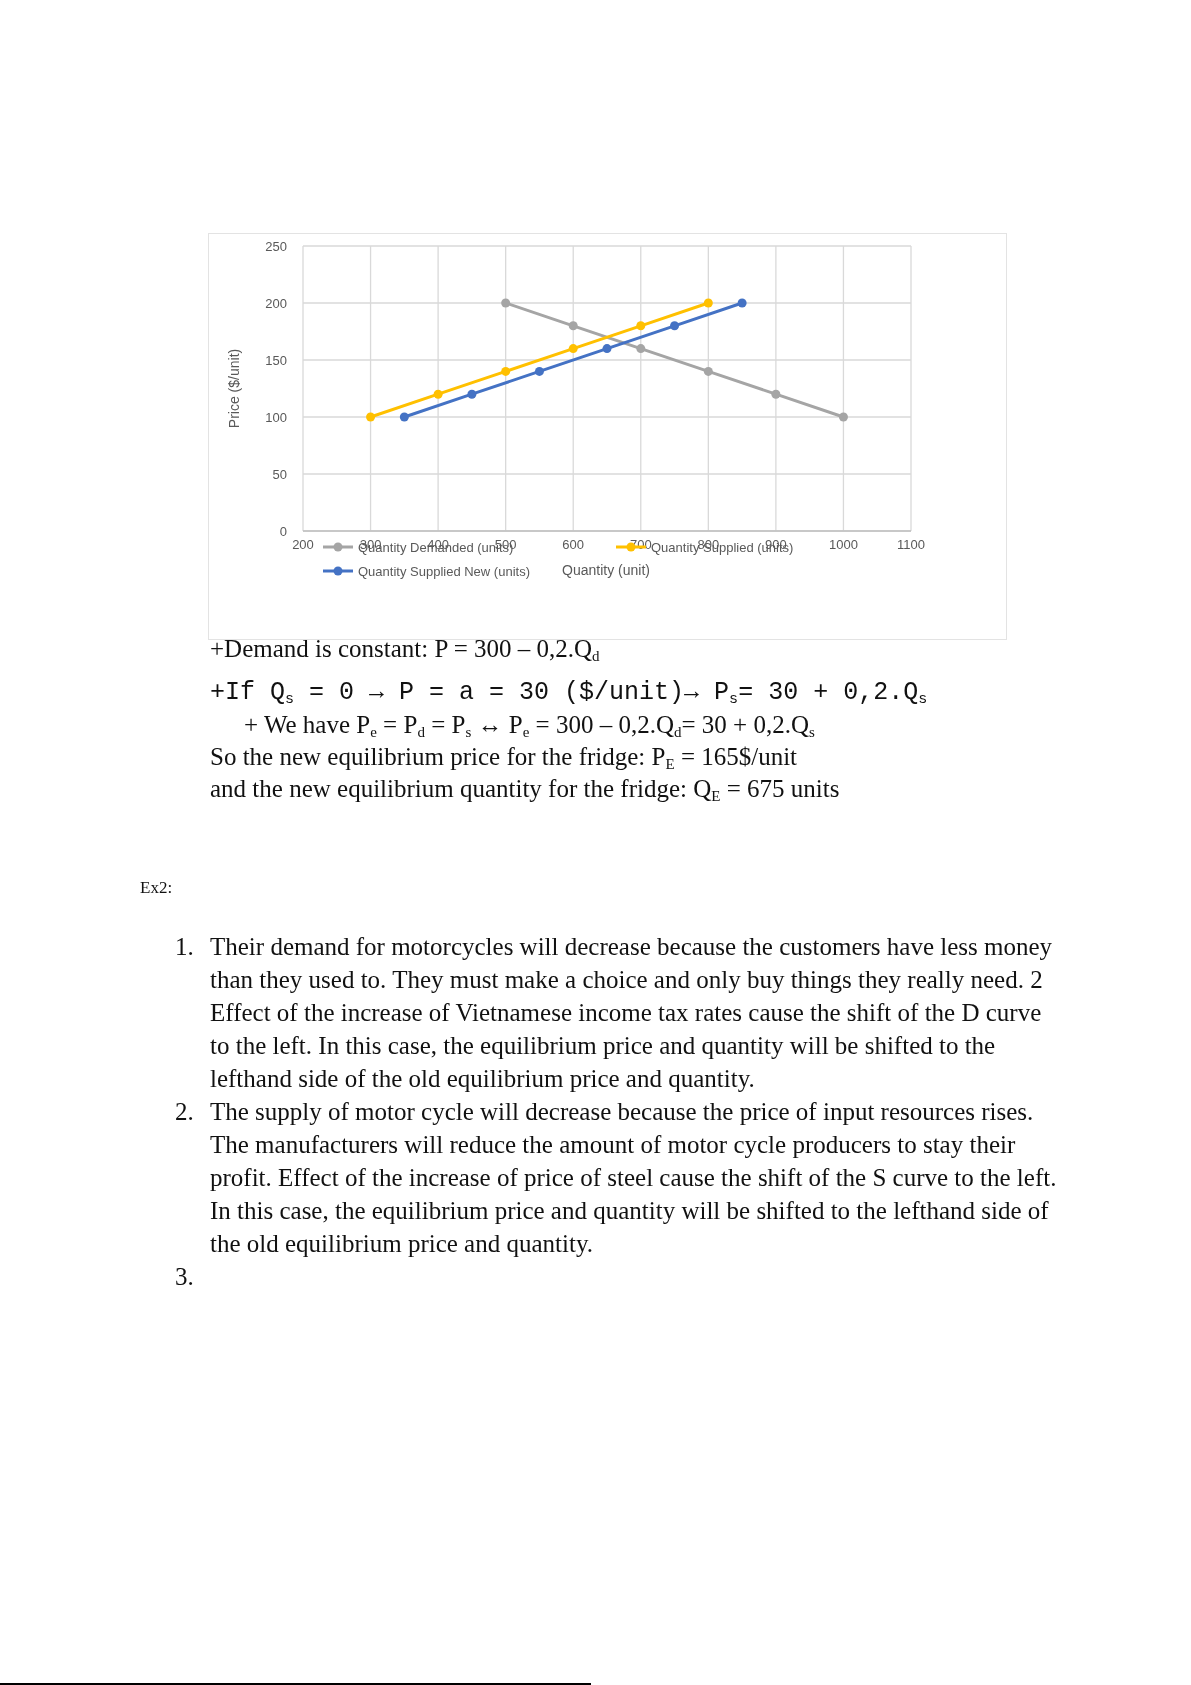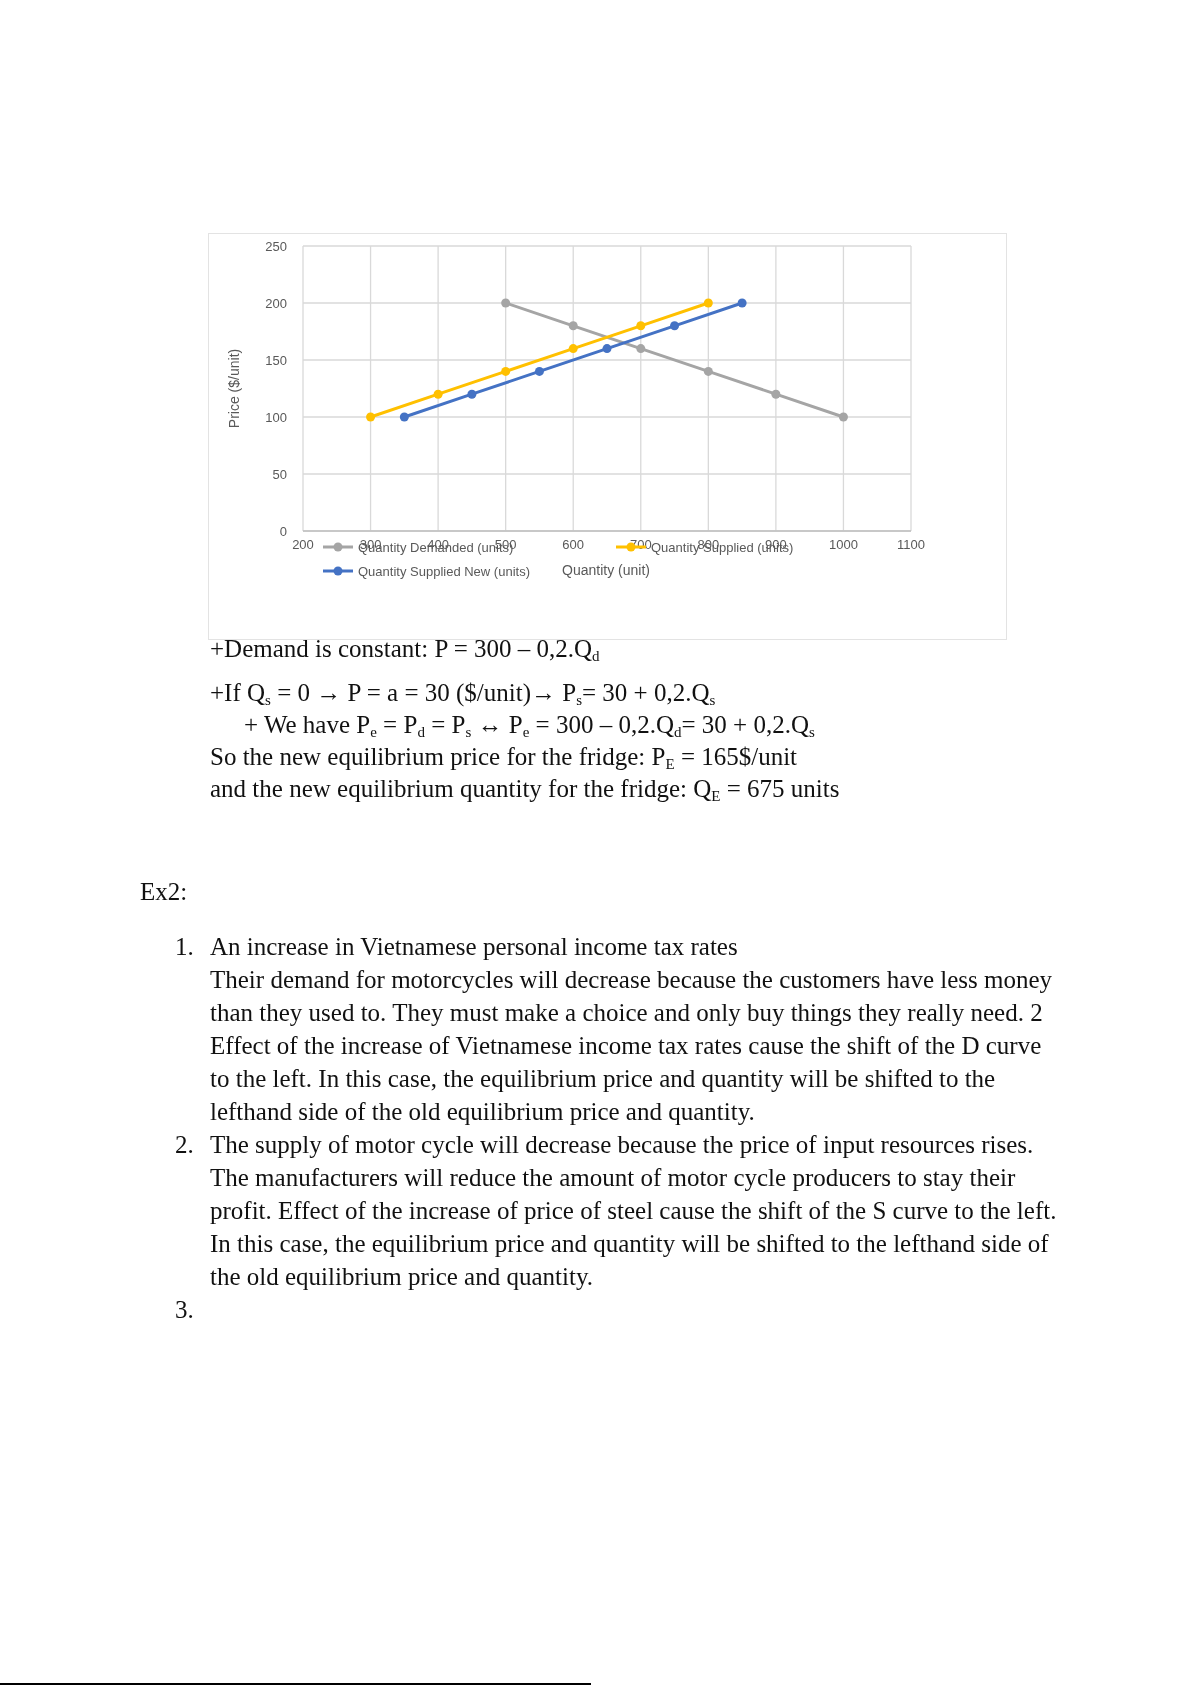--- a/index.html
+++ b/index.html
@@ -3,21 +3,21 @@
 <meta charset="utf-8">
 <style>
   html, body { margin:0; padding:0; background:#ffffff; }
   body { width:1191px; height:1685px; position:relative; overflow:hidden;
          font-family:"Liberation Serif", serif; color:#111; }
   .chart-box { position:absolute; left:208px; top:233px; width:797px; height:405px;
                border:1px solid #e3e3e3; background:#fff; }
   .chart-box svg { position:absolute; left:0; top:0; }
   .eq { position:absolute; left:210px; font-size:25px; line-height:32px; white-space:nowrap; }
   .eq sub { font-size:15px; vertical-align:-4px; line-height:0; }
-  .ex2 { position:absolute; left:140px; top:878px; font-size:25px; }
+  .ex2 { position:absolute; left:140px; top:878px; font-size:17px; }
   .list { position:absolute; left:175px; top:930px; width:890px; font-size:25px; line-height:33px; }
   .li { position:relative; padding-left:35px; }
   .li .num { position:absolute; left:0; top:0; }
   .footrule { position:absolute; left:0; top:1683px; width:591px; height:2px; background:#000; }
 </style>
 </head>
 <body>
 
 <div class="chart-box">
   <svg id="chart-svg" width="797" height="405">
@@ -83,31 +83,30 @@
       <line x1="407" x2="437" y1="313" y2="313" stroke="#ffc000" stroke-width="3"></line>
       <circle cx="422" cy="313" r="4.5" fill="#ffc000"></circle>
       <text x="442" y="318" font-size="13" fill="#595959" font-family="&quot;Liberation Sans&quot;, sans-serif">Quantity Supplied (units)</text>
       <line x1="114" x2="144" y1="337" y2="337" stroke="#4472c4" stroke-width="3"></line>
       <circle cx="129" cy="337" r="4.5" fill="#4472c4"></circle>
       <text x="149" y="342" font-size="13" fill="#595959" font-family="&quot;Liberation Sans&quot;, sans-serif">Quantity Supplied New (units)</text>
     </svg>
 </div>
 
 <div class="eq" style="top:613px;margin-top:20px;"><span>+Demand is constant: P = 300 – 0,2.Q</span><sub>d</sub></div>
-<div class="eq" style="top:677px;"><span>+If Q</span><sub>s</sub><span> = 0 → P = a = 30 ($/unit)→ P</span><sub>s</sub><span>= 30 + 0,2.Q</span><sub>s</sub></div>
+<div class="eq" style="top:677px;font-family:Liberation Mono, monospace;"><span>+If Q</span><sub>s</sub><span> = 0 → P = a = 30 ($/unit)→ P</span><sub>s</sub><span>= 30 + 0,2.Q</span><sub>s</sub></div>
 <div class="eq" style="top:709px;margin-left:34px;"><span>+ We have P</span><sub>e</sub><span> = P</span><sub>d</sub><span> = P</span><sub>s</sub><span> ↔ P</span><sub>e</sub><span> = 300 – 0,2.Q</span><sub>d</sub><span>= 30 + 0,2.Q</span><sub>s</sub></div>
 <div class="eq" style="top:741px;"><span>So the new equilibrium price for the fridge: P</span><sub>E</sub><span> = 165$/unit</span></div>
 <div class="eq" style="top:773px;"><span>and the new equilibrium quantity for the fridge: Q</span><sub>E</sub><span> = 675 units</span></div>
 
 <div class="ex2">Ex2:</div>
 
 <div class="list">
   <div class="li">
     <span class="num">1.</span>
-    <div>An increase in Vietnamese personal income tax rates</div>
     <div>Their demand for motorcycles will decrease because the customers have less money than they used to. They must make a choice and only buy things they really need. 2 Effect of the increase of Vietnamese income tax rates cause the shift of the D curve to the left. In this case, the equilibrium price and quantity will be shifted to the lefthand side of the old equilibrium price and quantity.</div>
   </div>
   <div class="li">
     <span class="num">2.</span>
     <div>The supply of motor cycle will decrease because the price of input resources rises. The manufacturers will reduce the amount of motor cycle producers to stay their profit. Effect of the increase of price of steel cause the shift of the S curve to the left. In this case, the equilibrium price and quantity will be shifted to the lefthand side of the old equilibrium price and quantity.</div>
   </div>
   <div class="li">
     <span class="num">3.</span>
   </div>
 </div>

